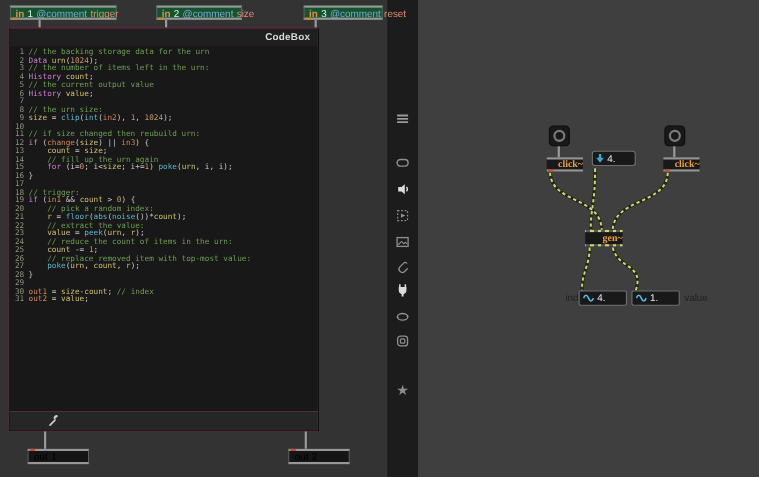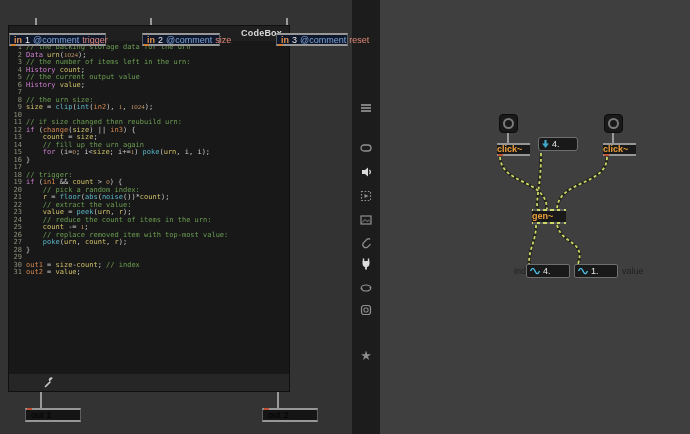--- a/index.html
+++ b/index.html
@@ -21,27 +21,27 @@
   .cb-body { position:absolute; top:15px; left:0; right:0; bottom:17px; background:#181818;
              padding:3px 2px 0 0; overflow:hidden; }
   .cb-footer { position:absolute; bottom:0; left:0; right:0; height:17px; background:#262626; }
   .cb-footer svg { position:absolute; left:34px; top:2px; }
 
   .cl { height:7.5px; line-height:7.5px; font-family:"DejaVu Sans Mono", monospace;
         font-size:7px; white-space:pre; }
   .cl span { white-space:pre; }
   .ln { display:inline-block; width:13px; text-align:right; margin-right:4px; color:#8f8f7c; }
   .tk-cm { color:#6b9e52; } .tk-kw { color:#cf7fd0; } .tk-fn { color:#5ab6c8; }
-  .tk-vr { color:#cfc06a; } .tk-io { color:#d2854f; } .tk-nm { color:#c9996a;font-family:Liberation Serif, serif; }
+  .tk-vr { color:#cfc06a; } .tk-io { color:#d2854f; } .tk-nm { color:#c9996a; }
   .tk-pl { color:#c9c9c9; }
 
   
-  .iobox { position:absolute; height:13px; background:#0f172a; border:1px solid #5e5e5e;
+  .iobox { position:absolute; height:13px; background:#14532d; border:1px solid #5e5e5e;
            border-top:2px solid #979797; border-bottom:2px solid #979797; z-index:3;
-           display:flex; align-items:center; gap:3px; padding:0 4px; font-size:9px;margin-top:28px; }
+           display:flex; align-items:center; gap:3px; padding:0 4px; font-size:9px; }
   .iobox .w  { color:#e0924e; font-weight:bold; }
   .iobox .n  { color:#e8e8e8; }
   .iobox .at { color:#7ea6dd; }
   .iobox .nm { color:#e08878; }
   .tick { position:absolute; left:1px; bottom:-2px; width:5px; height:2px; background:#d08030; }
   .tick-top { position:absolute; left:1px; top:-2px; width:5px; height:2px; background:#c05030; }
 
   .outbox { position:absolute; width:56px; height:14px; background:#151515; border:1px solid #5e5e5e;
             border-top:2px solid #979797; border-bottom:2px solid #979797; z-index:3;
             display:flex; align-items:center; gap:3px; padding:0 5px; font-size:9px; }
@@ -55,23 +55,23 @@
 
   
   .pcomment { position:absolute; color:#1f1f1f; font-size:9px; line-height:10.5px; z-index:2; }
   .plabel   { position:absolute; color:#212121; font-size:9px; z-index:2; }
 
   .pbutton { position:absolute; width:19px; height:19px; background:#191919; border-radius:4px;
              border:1px solid #0c0c0c; z-index:3; }
   .pbutton i { position:absolute; left:3px; top:3px; width:11px; height:11px; border:2px solid #7a7a7a;
                border-radius:50%; display:block; }
 
-  .maxobj { position:absolute; background:#191919; z-index:3; text-align:left;
+  .maxobj { position:absolute; background:#191919; z-index:3; text-align:right;
             border-top:2px solid #969696; border-bottom:2px solid #969696;
-            font-size:9px; font-weight:bold; color:#f0a23c; line-height:9px; }
+            font-size:9px; font-weight:bold; color:#f0a23c; line-height:9px;font-family:Liberation Serif, serif; }
   .caps-striped { border-top:2px solid; border-bottom:2px solid;
             border-image: repeating-linear-gradient(90deg,#ccd96a 0 3px,#5a5a5a 3px 6px) 2; }
 
   .numbox { position:absolute; width:40px; height:14px; background:#191919; border:1px solid #6f6f6f;
             border-radius:3px; z-index:3; display:flex; align-items:center; gap:2px;
             padding:0 2px; color:#e8e8e8; font-size:9px; }
   .sigbox { position:absolute; width:44px; height:14px; background:#191919; border:1px solid #6f6f6f;
             border-radius:2px; z-index:3; display:flex; align-items:center; gap:3px;
             padding:0 3px; color:#e8e8e8; font-size:9px; }
 </style>

